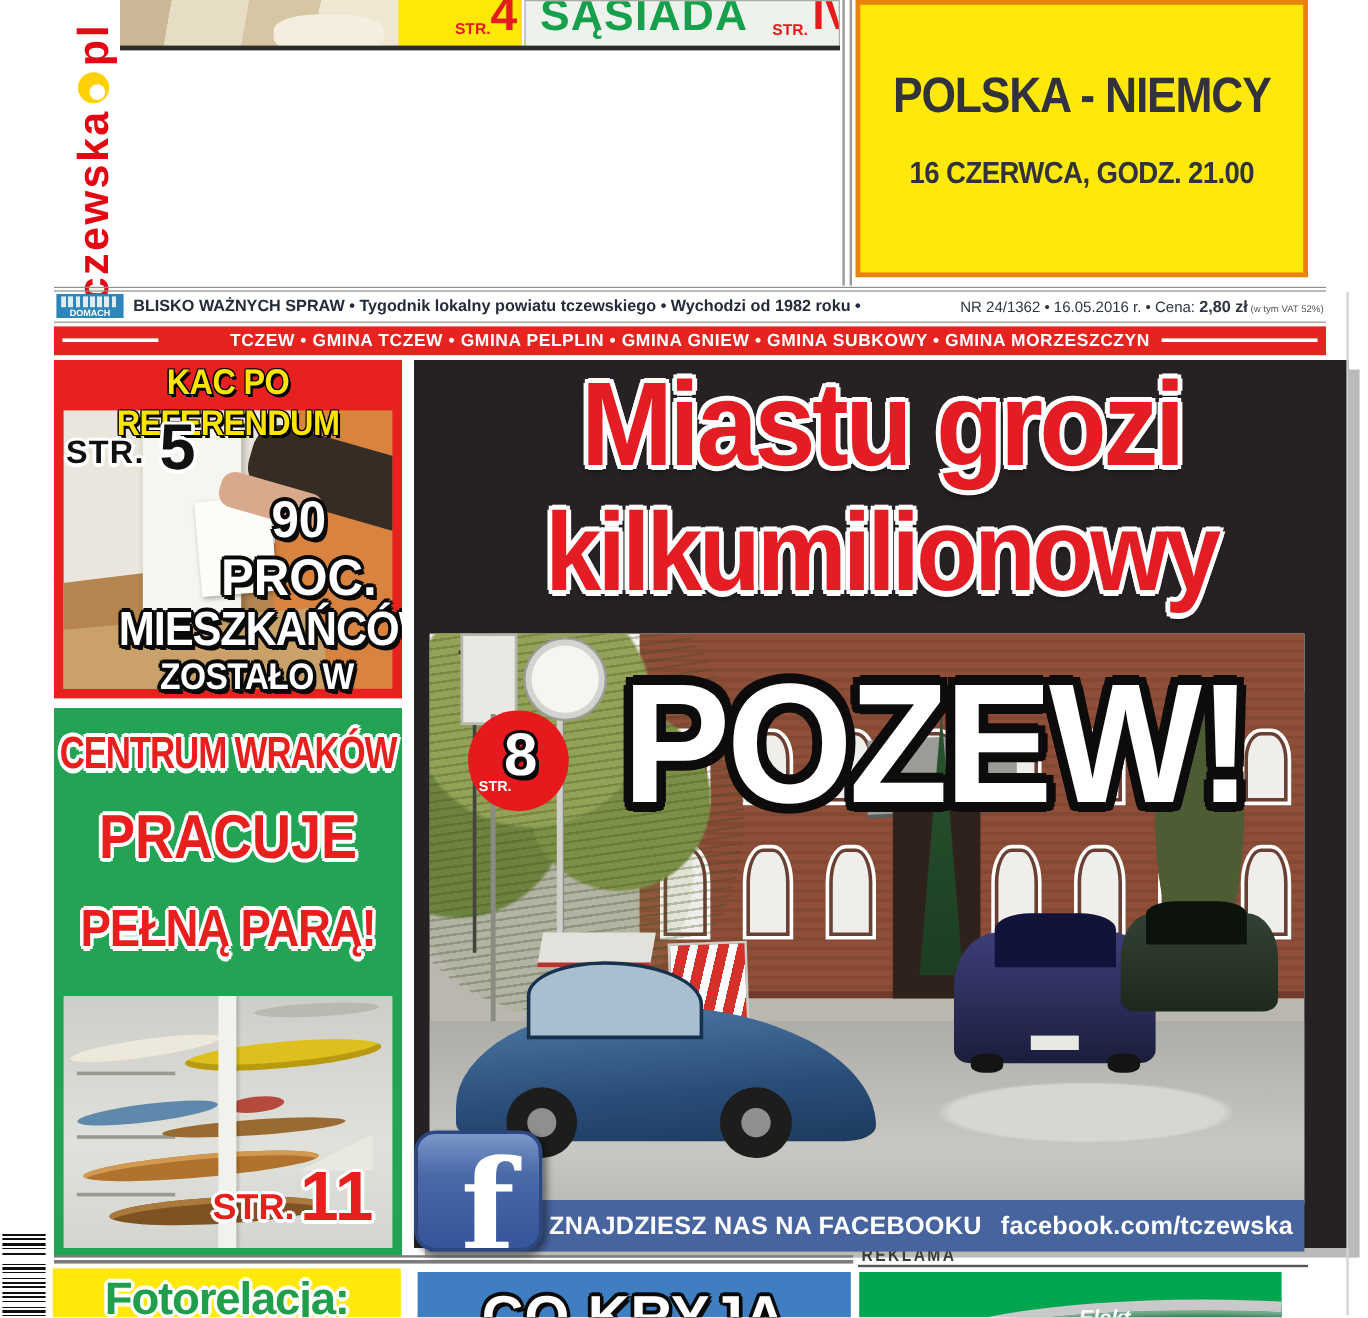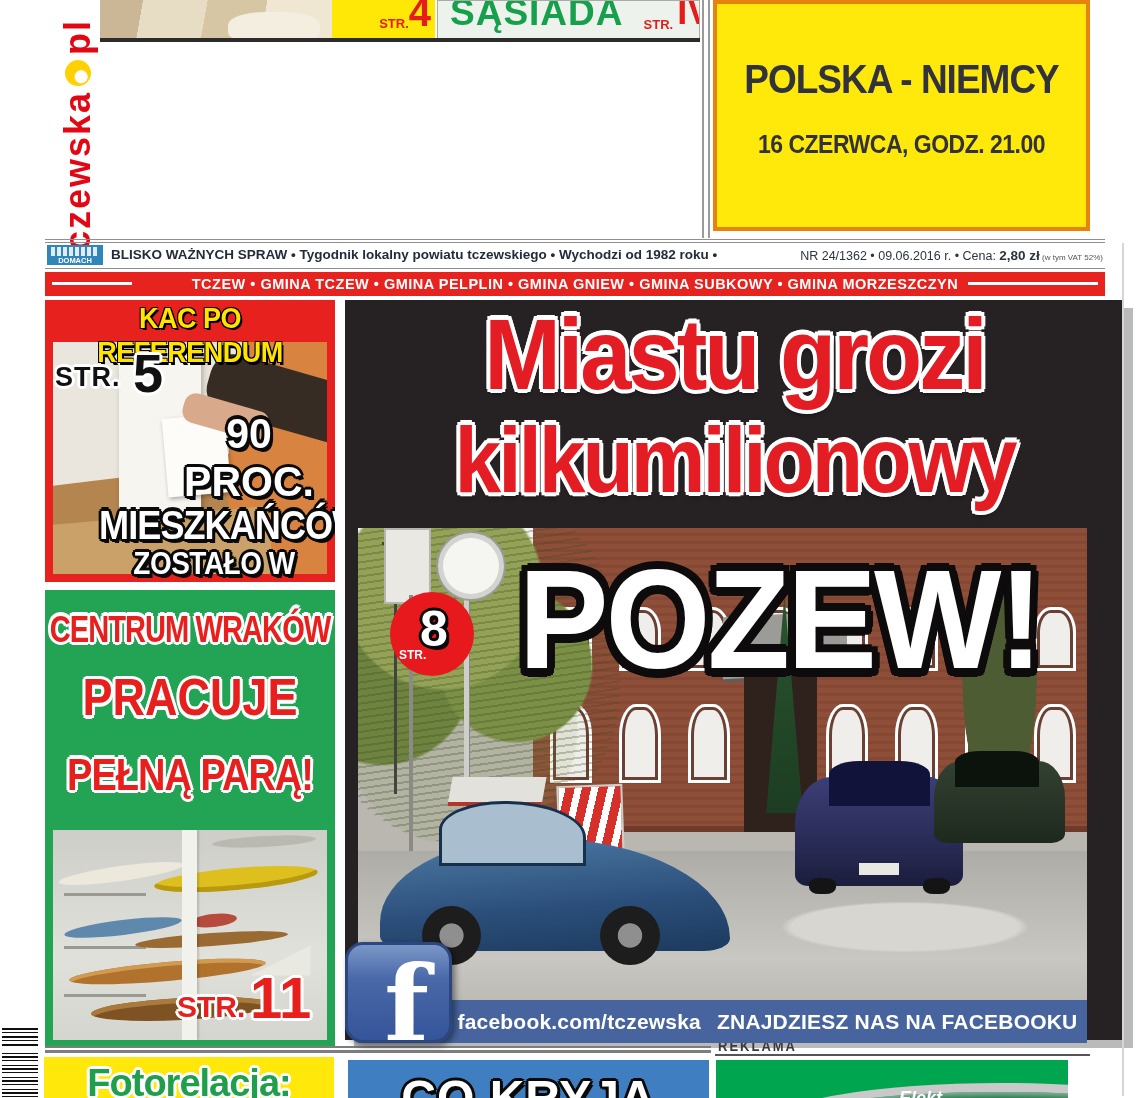--- a/index.html
+++ b/index.html
@@ -242,21 +242,21 @@
     <div id="promo-line2">16 CZERWCA, GODZ. 21.00</div>
   </div>
 
   <div class="abs" id="infobar-topline"></div>
   <div class="abs" id="infobar">
     <div id="infobar-logo">
       <div class="r1"></div>
       <div>DOMACH</div>
     </div>
     <div id="infobar-left">BLISKO WAŻNYCH SPRAW • Tygodnik lokalny powiatu tczewskiego • Wychodzi od 1982 roku •</div>
-    <div id="infobar-right"><span>NR 24/1362 • 09.06.2016 r. • Cena: </span><b>2,80 zł</b><span class="vat"> (w tym VAT 52%)</span></div>
+    <div id="infobar-right"><span>NR 24/1362 • 16.05.2016 r. • Cena: </span><b>2,80 zł</b><span class="vat"> (w tym VAT 52%)</span></div>
   </div>
   <div class="abs" id="infobar-botline"></div>
 
   <div class="abs" id="region-bar">TCZEW • GMINA TCZEW • GMINA PELPLIN • GMINA GNIEW • GMINA SUBKOWY • GMINA MORZESZCZYN</div>
   <div class="abs region-rule" id="region-rule-l"></div>
   <div class="abs region-rule" id="region-rule-r"></div>
 
   <div class="abs" id="referendum-box">
     <div id="ref-title">KAC PO REFERENDUM</div>
     <div id="ref-photo">
@@ -365,22 +365,22 @@
       </div>
     </div>
 
     <div id="pozew" class="ob6">POZEW!</div>
     <div id="str8-circle">
       <span class="pg ob2">8</span>
       <span class="strsm">STR.</span>
     </div>
 
     <div id="fb-bar">
+      <span>ZNAJDZIESZ NAS NA FACEBOOKU</span>
       <span>facebook.com/tczewska</span>
-      <span>ZNAJDZIESZ NAS NA FACEBOOKU</span>
     </div>
     <div id="fb-logo">
       <span class="f">f</span>
     </div>
   </div>
 
   <div class="abs" id="left-rule"></div>
   <div class="abs" id="reklama-label">REKLAMA</div>
   <div class="abs" id="reklama-underline"></div>
 

